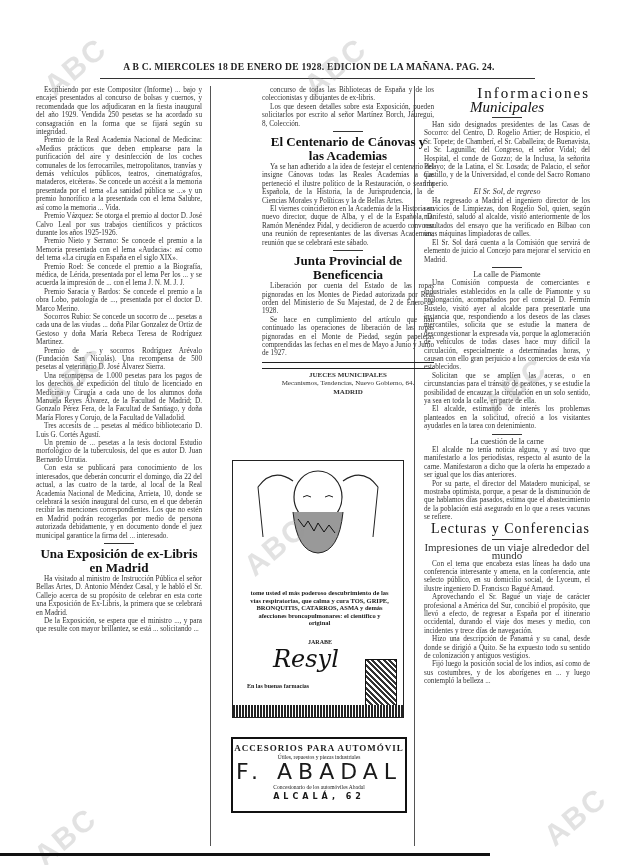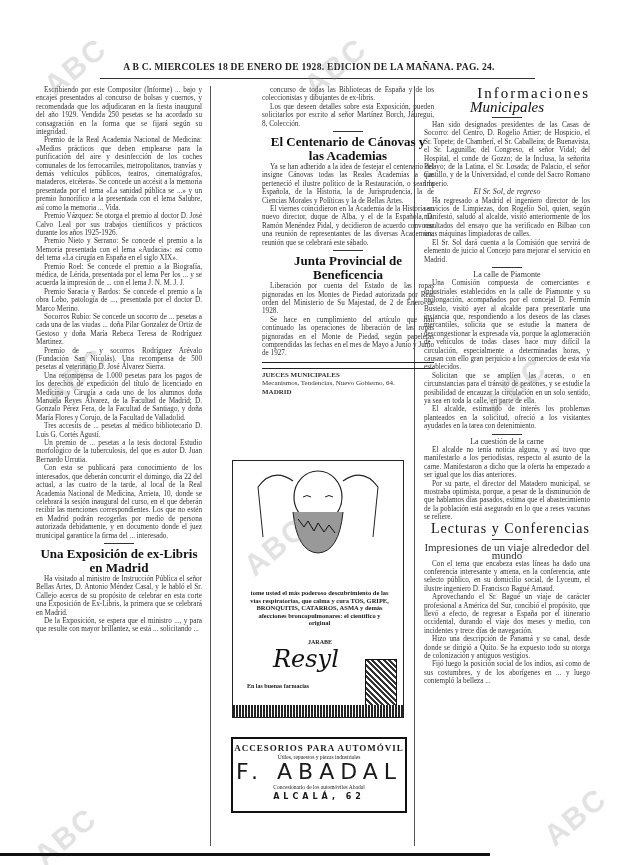--- a/index.html
+++ b/index.html
@@ -27,21 +27,21 @@
   .ad-brand { position:absolute; left:40px; top:184px; font-family:"DejaVu Serif", serif; font-style:italic; font-size:24px; color:#111; }
   .ad-pharm { position:absolute; left:14px; top:222px; font-size:6px; font-weight:bold; }
   .ad-bottle { position:absolute; left:132px; top:198px; width:30px; height:46px; background:repeating-linear-gradient(45deg,#333 0 2px,#fff 2px 4px); border:1px solid #111; }
   .ad-foot { position:absolute; left:0; bottom:0; width:170px; height:12px; background:repeating-linear-gradient(90deg,#222 0 2px,#fff 2px 3px); }
   .ad-abadal { left:231px; top:737px; width:172px; height:72px; border:2px solid #111; text-align:center; }
   .ab-top { font-size:9px; font-weight:bold; letter-spacing:1px; margin-top:4px; font-family:Liberation Serif, serif; }
   .ab-sub { font-size:5.5px; margin-top:1px; }
   .ab-name { font-size:22px; letter-spacing:6px; font-family:"DejaVu Sans", sans-serif; margin-top:-1px; }
   .ab-sub2 { font-size:5.5px; }
   .ab-addr { font-size:8px; letter-spacing:4px; font-weight:bold; font-family:"DejaVu Sans", sans-serif; margin-top:2px; }
-  .junta-block { margin-top:4px; text-align:left; font-size:7px; font-weight:bold; text-indent:0 !important; }
+  .junta-block { margin-top:4px; text-align:center; font-size:7px; font-weight:bold; text-indent:0 !important; }
   .dbl-rule { height:5px; border-top:1px solid #222; border-bottom:1px solid #222; margin:4px 0 2px; }
   .watermark { position:absolute; font-family:"Liberation Sans", sans-serif; font-size:30px; color:rgba(150,150,150,0.28); transform:rotate(-40deg); font-weight:bold; letter-spacing:2px; }
   .bottom-rule { position:absolute; left:0; top:853px; width:490px; height:3px; background:#111; }
 </style>
 </head>
 <body>
 
 <div class="page">
 
   <div class="masthead">A B C. MIERCOLES 18 DE ENERO DE 1928. EDICION DE LA MAÑANA. PAG. 24.</div>
@@ -126,21 +126,21 @@
     <p>El alcalde, estimando de interés los problemas planteados en la solicitud, ofreció a los visitantes ayudarles en la tarea con detenimiento.</p>
     <div class="shortrule"></div>
     <p class="subhead" style="font-style:normal;">La cuestión de la carne</p>
     <p>El alcalde no tenía noticia alguna, y así tuvo que manifestarlo a los periodistas, respecto al asunto de la carne. Manifestaron a dicho que la oferta ha empezado a ser igual que los días anteriores.</p>
     <p>Por su parte, el director del Matadero municipal, se mostraba optimista, porque, a pesar de la disminución de que hablamos días pasados, estima que el abastecimiento de la población está asegurado en lo que a reses vacunas se refiere.</p>
     <p class="headline headline-lg" style="font-size:14px;letter-spacing:1px;">Lecturas y Conferencias</p>
     <div class="shortrule"></div>
     <p class="subhead" style="font-style:normal;font-size:11px;">Impresiones de un viaje alrededor del mundo</p>
     <p>Con el tema que encabeza estas líneas ha dado una conferencia interesante y amena, en la conferencia, ante selecto público, en su domicilio social, de Lyceum, el ilustre ingeniero D. Francisco Bagué Arnaud.</p>
     <p>Aprovechando el Sr. Bagué un viaje de carácter profesional a América del Sur, concibió el propósito, que llevó a efecto, de regresar a España por el itinerario occidental, durando el viaje dos meses y medio, con incidentes y trece días de navegación.</p>
-    <p>Hizo una descripción de Panamá y su canal, desde donde se dirigió a Quito. Se ha expuesto todo su otorga de colonización y antiguos vestigios.</p>
+    <p>Hizo una descripción de Panamá y su canal, desde donde se dirigió a Quito. Se ha expuesto todo su sentido de colonización y antiguos vestigios.</p>
     <p>Fijó luego la posición social de los indios, así como de sus costumbres, y de los aborígenes en ... y luego contempló la belleza ...</p>
   </div>
 
   <div class="watermark" style="left:40px; top:50px;">ABC</div>
   <div class="watermark" style="left:300px; top:50px;">ABC</div>
   <div class="watermark" style="left:40px; top:360px;">ABC</div>
   <div class="watermark" style="left:480px; top:370px;">ABC</div>
   <div class="watermark" style="left:240px; top:530px;">ABC</div>
   <div class="watermark" style="left:30px; top:820px;">ABC</div>
   <div class="watermark" style="left:540px; top:800px;">ABC</div>

